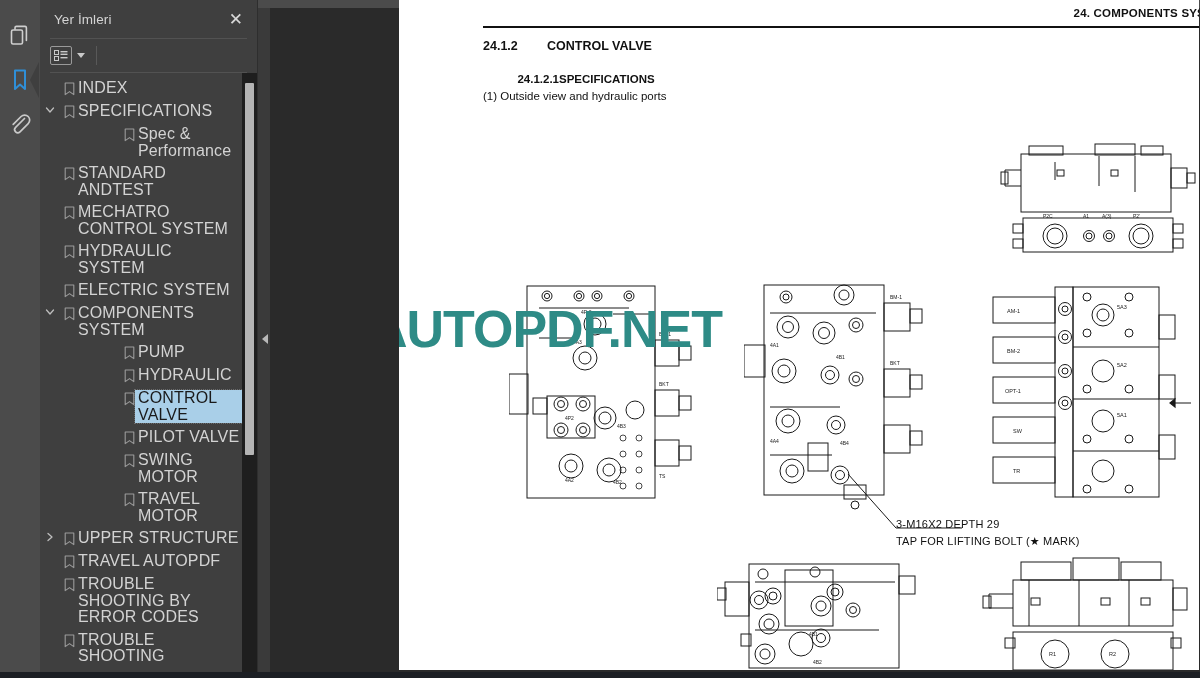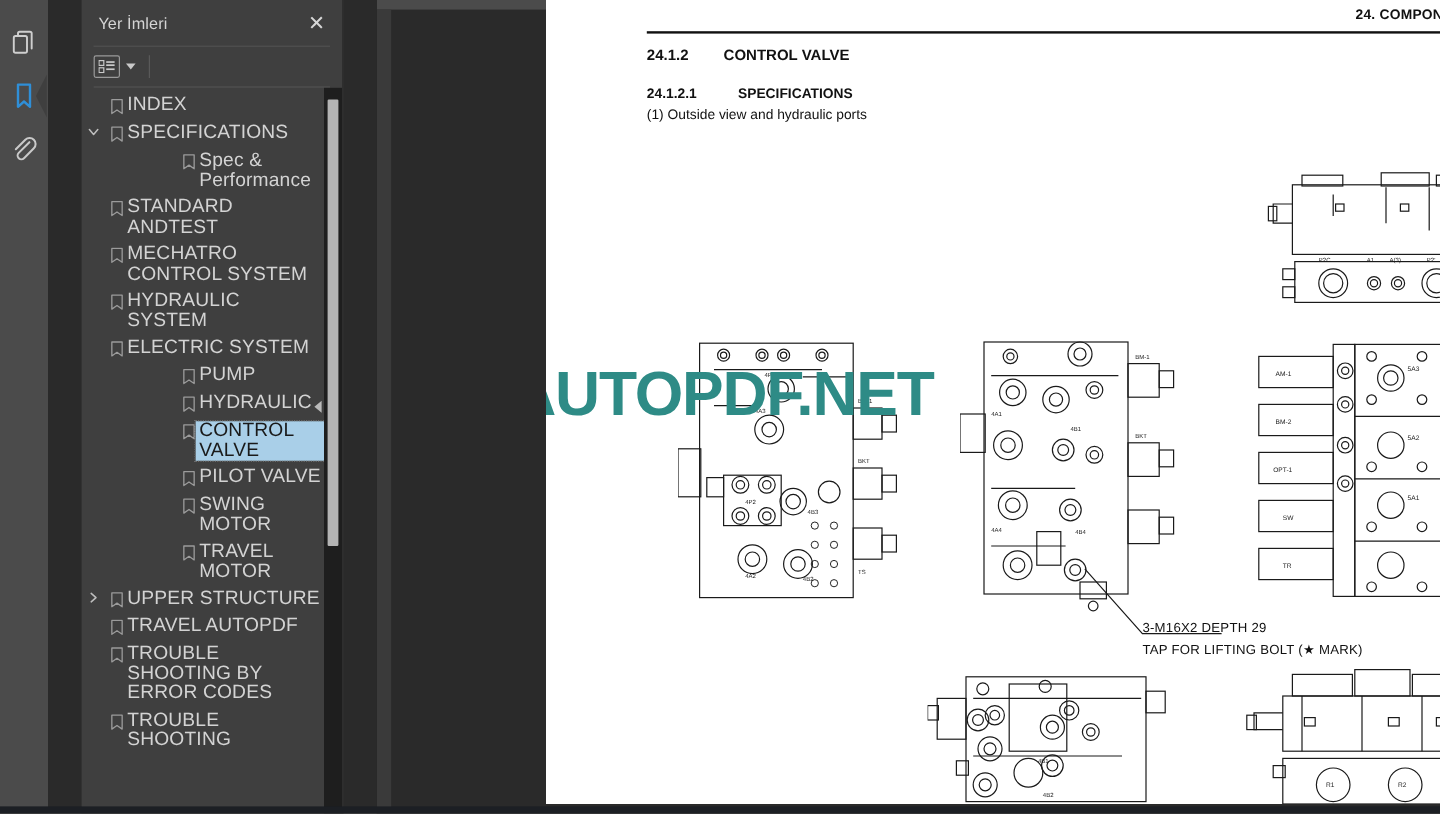--- a/index.html
+++ b/index.html
@@ -2,21 +2,21 @@
 <html><head>
 <meta charset="utf-8">
 <title>PDF Viewer</title>
 <style>
   * { margin:0; padding:0; box-sizing:border-box; }
   html, body {
     width:1200px; height:678px; overflow:hidden;
     background:#2a2a2a;
     font-family:"Liberation Sans", sans-serif;
   }
-  #app { position:relative; width:1200px; height:678px; display:flex;gap:28px; }
+  #app { position:relative; width:1200px; height:678px; display:flex; }
 
   
   .rail {
     width:40px; height:678px; background:#4b4b4b;
     display:flex; flex-direction:column; align-items:center;
     padding-top:14px; flex:0 0 40px; position:relative;
   }
   .rail-btn {
     width:36px; height:44px; display:flex; align-items:center; justify-content:center;
     position:relative; cursor:pointer;
@@ -81,21 +81,21 @@
   .viewer-topbar { position:absolute; left:0; top:0; right:0; height:8px; background:#4b4b4b; }
   .page {
     position:absolute; left:141px; top:0; width:800px; height:670px;
     background:#ffffff; overflow:hidden;
   }
   .hdr-right { position:absolute; right:-6px; top:7px; font-size:11.5px; font-weight:bold; color:#111; letter-spacing:.2px; white-space:nowrap;}
   .hdr-rule { position:absolute; left:84px; right:0; top:26px; height:0; border-top:2.5px solid #111; }
   .h1 { position:absolute; left:84px; top:39px; font-size:12.5px; font-weight:bold; color:#111; }
   .h1 span.num { display:inline-block; width:64px; }
   .h2 { position:absolute; left:84px; top:73px; font-size:11.5px; font-weight:bold; color:#111; }
-  .h2 span.num { display:inline-block; width:76px; }
+  .h2 span.num { display:inline-block; width:76px;text-align:right; }
   .h3 { position:absolute; left:84px; top:90px; font-size:11.5px; color:#111; }
 
   .dwg { position:absolute; }
   .dwg svg { display:block; }
   .note { position:absolute; font-size:11px; color:#111; white-space:nowrap; letter-spacing:.2px;}
 
   .watermark {
     position:absolute; left:-29px; top:299px; width:760px;
     font-size:52px; font-weight:bold; color:#2e8b86; letter-spacing:-1px;
     font-family:"Liberation Sans", sans-serif; pointer-events:none; z-index:4;
@@ -211,20 +211,33 @@
             <div class="node-label">HYDRAULIC SYSTEM</div>
           </div>
           <div class="node lvl1">
             <div class="twisty"></div>
             <div class="bm-ico">
               <svg width="11" height="14" viewBox="0 0 11 14" class="tw-svg">
                 <path d="M1.2 1 H9.8 V12.6 L5.5 9.6 L1.2 12.6 Z" fill="none" stroke="#9b9b9b" stroke-width="1.1" stroke-linejoin="round"></path>
               </svg>
             </div>
             <div class="node-label">ELECTRIC SYSTEM</div>
+          </div>
+          <div class="node lvl1">
+            <div class="twisty">
+              <svg width="10" height="10" viewBox="0 0 10 10" class="tw-svg">
+                <path d="M1.5 3 L5 7 L8.5 3" fill="none" stroke="#bdbdbd" stroke-width="1.3" stroke-linecap="round" stroke-linejoin="round"></path>
+              </svg>
+            </div>
+            <div class="bm-ico">
+              <svg width="11" height="14" viewBox="0 0 11 14" class="tw-svg">
+                <path d="M1.2 1 H9.8 V12.6 L5.5 9.6 L1.2 12.6 Z" fill="none" stroke="#9b9b9b" stroke-width="1.1" stroke-linejoin="round"></path>
+              </svg>
+            </div>
+            <div class="node-label">COMPONENTS SYSTEM</div>
           </div>
           <div class="node lvl2">
             <div class="twisty"></div>
             <div class="bm-ico">
               <svg width="11" height="14" viewBox="0 0 11 14" class="tw-svg">
                 <path d="M1.2 1 H9.8 V12.6 L5.5 9.6 L1.2 12.6 Z" fill="none" stroke="#9b9b9b" stroke-width="1.1" stroke-linejoin="round"></path>
               </svg>
             </div>
             <div class="node-label">PUMP</div>
           </div>

